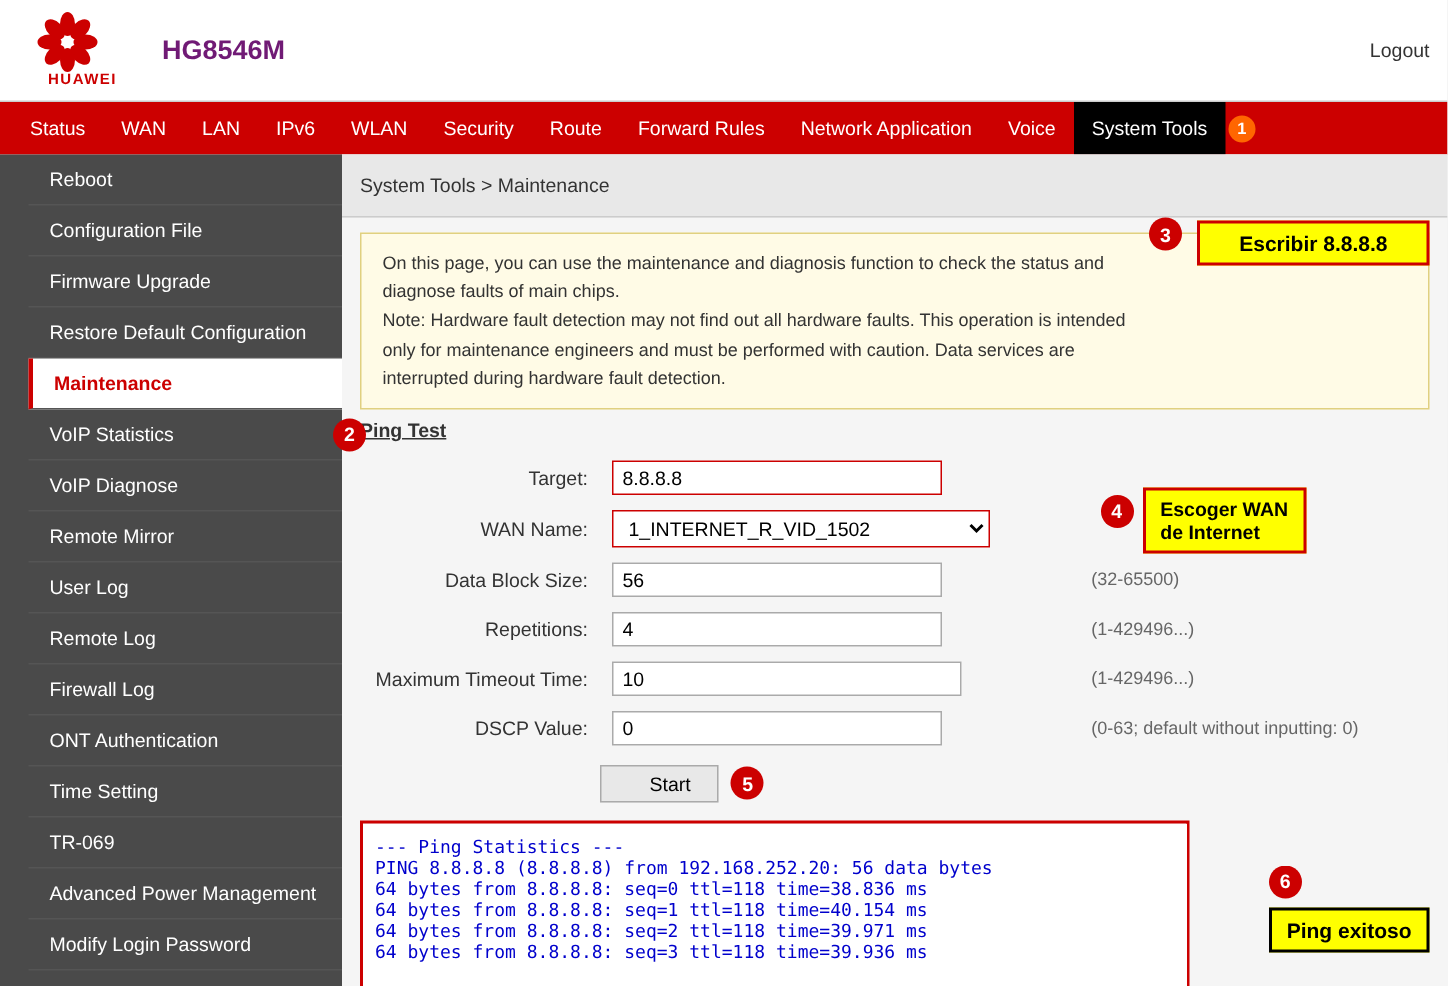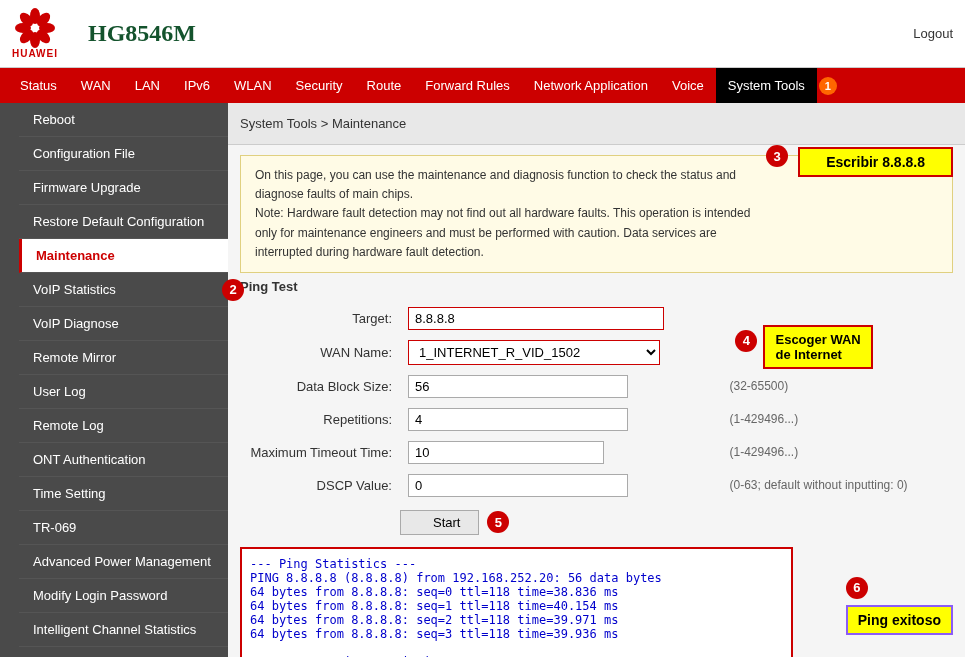--- a/index.html
+++ b/index.html
@@ -2,22 +2,22 @@
 <html><head>
   <meta charset="utf-8">
   <style>
     * { margin: 0; padding: 0; box-sizing: border-box; }
     body { font-family: Arial, sans-serif; font-size: 13px; background: #f0f0f0; width: 965px; }
 
     
     .header { background: white; display: flex; align-items: center; padding: 8px 12px; border-bottom: 1px solid #ccc; }
     .logo-area { display: flex; flex-direction: column; align-items: center; margin-right: 20px; }
     .logo-flower { width: 44px; height: 40px; }
-    .logo-text { font-size: 10px; color: #cc0000; font-weight: bold; letter-spacing: 1px; }
-    .model-title { font-size: 24px; font-weight: bold; color: #14532d; flex: 1; padding-left: 10px; font-family: Liberation Serif, serif; }
+    .logo-text { font-size: 10px; color: #cc0000; font-weight: bold; letter-spacing: 1px; margin-left: 20px; }
+    .model-title { font-size: 18px; font-weight: bold; color: #701a75; flex: 1; padding-left: 10px; }
     .logout-btn { color: #333; font-size: 13px; cursor: pointer; }
 
     
     .nav { background: #cc0000; display: flex; align-items: center; padding: 0 8px; }
     .nav-item { color: white; padding: 10px 12px; font-size: 13px; cursor: pointer; white-space: nowrap; }
     .nav-item.active { background: #000000; }
     .nav-badge { background: #ff6600; color: white; border-radius: 50%; width: 18px; height: 18px; display: inline-flex; align-items: center; justify-content: center; font-size: 11px; font-weight: bold; margin-left: 2px; }
 
     
     .main-layout { display: flex; }
@@ -27,21 +27,21 @@
     .sidebar-item { padding: 9px 14px; color: white; font-size: 13px; cursor: pointer; border-bottom: 1px solid #555; margin-left: 19px; }
     .sidebar-item.active { background: white; color: #cc0000; border-left: 3px solid #cc0000; font-weight: bold; }
 
     
     .content { flex: 1; background: #f5f5f5; padding: 0; }
     .breadcrumb { padding: 13px 12px; font-size: 13px; color: #333; background: #e8e8e8; border-bottom: 1px solid #ccc; }
 
     .info-box { background: #fffbe6; border: 1px solid #e0d080; margin: 12px; padding: 10px 14px; font-size: 12px; color: #333; line-height: 1.6; position: relative; }
 
     .section { margin: 0 12px 12px 12px; }
-    .section-title { font-weight: bold; font-size: 13px; margin-bottom: 8px; color: #333; }
+    .section-title { font-weight: bold; font-size: 13px; margin-bottom: 8px; color: #333; text-decoration: underline; }
 
     .form-table { width: 100%; border-collapse: collapse; }
     .form-table tr td { padding: 5px 8px; vertical-align: middle; }
     .form-table .label-cell { width: 160px; text-align: right; color: #333; font-size: 13px; }
     .form-table .input-cell { }
     .form-table .hint-cell { color: #666; font-size: 12px; padding-left: 4px; }
 
     input[type="text"] { border: 1px solid #cc0000; padding: 3px 6px; width: 220px; font-size: 13px; background: white; }
     select { border: 1px solid #cc0000; padding: 3px 6px; width: 230px; font-size: 13px; background: white; }
 
@@ -92,20 +92,21 @@
     <div class="sidebar-item">Reboot</div>
     <div class="sidebar-item">Configuration File</div>
     <div class="sidebar-item">Firmware Upgrade</div>
     <div class="sidebar-item">Restore Default Configuration</div>
     <div class="sidebar-item active">Maintenance</div>
     <div class="sidebar-item">VoIP Statistics</div>
     <div class="sidebar-item">VoIP Diagnose</div>
     <div class="sidebar-item">Remote Mirror</div>
     <div class="sidebar-item">User Log</div>
     <div class="sidebar-item">Remote Log</div>
+    <div class="sidebar-item">Firewall Log</div>
     <div class="sidebar-item">ONT Authentication</div>
     <div class="sidebar-item">Time Setting</div>
     <div class="sidebar-item">TR-069</div>
     <div class="sidebar-item">Advanced Power Management</div>
     <div class="sidebar-item">Modify Login Password</div>
     <div class="sidebar-item">Intelligent Channel Statistics</div>
 
   </div>
 
   <div class="content">
@@ -130,21 +131,21 @@
     <div class="section relative-wrapper">
       <div class="section-title">Ping Test</div>
 
       <div style="position:absolute; left:-18px; top:0px; background:#cc0000; color:white; border-radius:50%; width:22px; height:22px; display:flex; align-items:center; justify-content:center; font-weight:bold; font-size:13px;">2</div>
 
       <table class="form-table">
         <tbody>
             <tr>
           <td class="label-cell">Target:</td>
           <td class="input-cell">
-            <input type="text" value="8.8.8.8" style="border: 1px solid rgb(204, 0, 0); width: 256px;">
+            <input type="text" value="8.8.8.8" style="border: 1px solid rgb(204, 0, 0); width: 220px;">
           </td>
           <td></td>
         </tr>
         <tr>
           <td class="label-cell">WAN Name:</td>
           <td class="input-cell">
             <select style="border:1px solid #cc0000; width:252px;">
               <option>1_INTERNET_R_VID_1502</option>
               <option>2_TR069_R_VID_1503</option>
             </select>
@@ -165,21 +166,21 @@
         <tr>
           <td class="label-cell">Repetitions:</td>
           <td class="input-cell">
             <input type="text" value="4" style="border: 1px solid rgb(170, 170, 170); width: 220px;">
           </td>
           <td class="hint-cell">(1-429496...)</td>
         </tr>
         <tr>
           <td class="label-cell">Maximum Timeout Time:</td>
           <td class="input-cell">
-            <input type="text" value="10" style="border: 1px solid rgb(170, 170, 170); width: 196px;">
+            <input type="text" value="10" style="border: 1px solid rgb(170, 170, 170); width: 233px;">
           </td>
           <td class="hint-cell">(1-429496...)</td>
         </tr>
         <tr>
           <td class="label-cell">DSCP Value:</td>
           <td class="input-cell">
             <input type="text" value="0" style="border: 1px solid rgb(170, 170, 170); width: 220px;">
           </td>
           <td class="hint-cell">(0-63; default without inputting: 0)</td>
         </tr>
@@ -203,20 +204,20 @@
 
 --- 8.8.8.8 ping statistics ---
 4 packets transmitted, 4 packets received, 0% packet loss
 round-trip min/avg/max = 38.836/39.724/40.154 ms</textarea>
 
       
       <div style="position:absolute; right:0; top:30px; display:flex; flex-direction:column; align-items:flex-start; gap:6px;">
         <div style="display:flex; align-items:center; gap:6px;">
           <div style="background:#cc0000; color:white; border-radius:50%; width:22px; height:22px; display:flex; align-items:center; justify-content:center; font-weight:bold; font-size:13px;">6</div>
         </div>
-        <div style="background:#ffff00; border:2px solid #8b5cf6; padding:5px 10px; font-size:14px; font-weight:bold; white-space:nowrap;">
+        <div style="background:#ffff00; border:2px solid #000000; padding:5px 10px; font-size:14px; font-weight:bold; white-space:nowrap;">
           <span>Ping exitoso</span>
         </div>
       </div>
     </div>
 
   </div>
 </div>
 
 </body></html>

